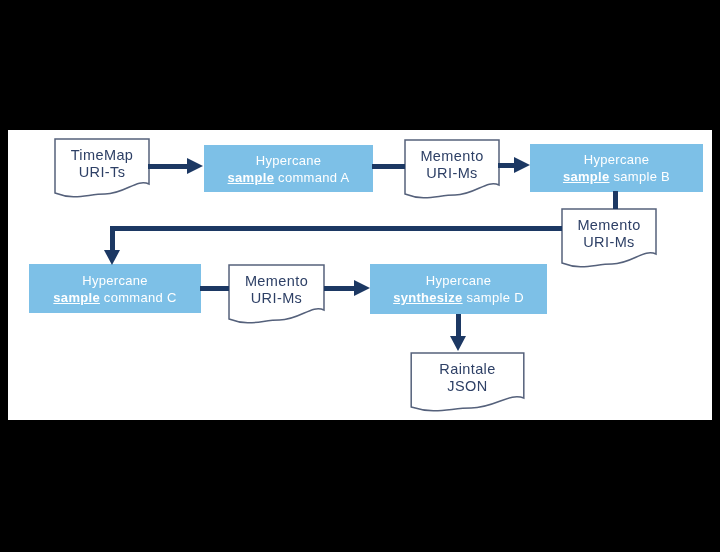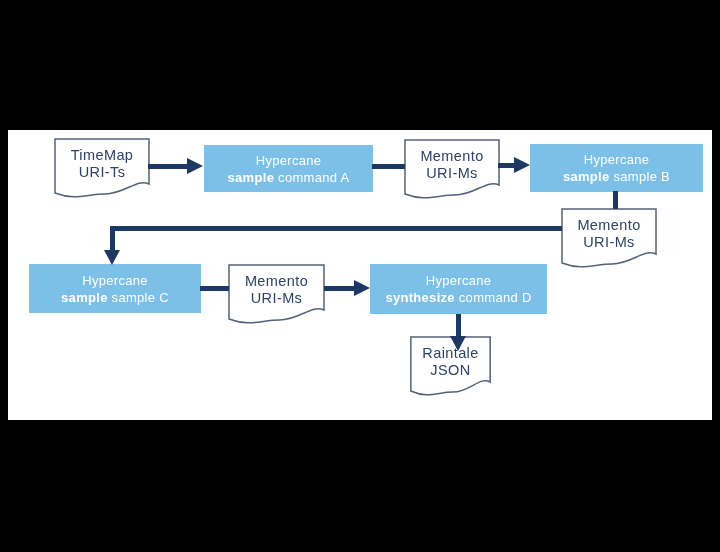--- a/index.html
+++ b/index.html
@@ -18,21 +18,21 @@
   
   .bluebox {
     position: absolute;
     background: var(--box_fill, #7dc0e7);
     color: var(--box_text, #fff);
     display: flex; flex-direction: column;
     justify-content: center; align-items: center;
     text-align: center;
     font-size: 13px; line-height: 17px; letter-spacing: 0.3px;
   }
-  .bluebox b { font-weight: 700; }
+  .bluebox b { font-weight: 700; text-decoration: underline; }
   #box-a { left: 204px; top: 145px; width: 169px; height: 47px; }
   #box-b { left: 530px; top: 144px; width: 173px; height: 48px; }
   #box-c { left: 29px;  top: 264px; width: 172px; height: 49px; }
   #box-d { left: 370px; top: 264px; width: 177px; height: 50px; }
   
   .doc { position: absolute; }
   .doc svg { position: absolute; left: 0; top: 0; width: 100%; height: 100%; }
   .doc-shape-path {
     fill: #ffffff;
     stroke: var(--doc_border, #55617b);
@@ -43,21 +43,21 @@
     position: absolute; left: 0; right: 0; top: 0; bottom: 10px;
     display: flex; flex-direction: column;
     justify-content: center; align-items: center;
     color: var(--doc_text, #2e4066);
     font-size: 14.5px; line-height: 17px; letter-spacing: 0.4px;
   }
   #doc-timemap  { left: 54px;  top: 138px; width: 96px; height: 62px; }
   #doc-memento1 { left: 404px; top: 139px; width: 96px; height: 62px; }
   #doc-memento2 { left: 561px; top: 208px; width: 96px; height: 62px; }
   #doc-memento3 { left: 228px; top: 264px; width: 97px; height: 62px; }
-  #doc-raintale { left: 410px; top: 336px; width: 81px; height: 62px; }
+  #doc-raintale { left: 410px; top: 352px; width: 115px; height: 62px; }
   
   .line { position: absolute; background: var(--arrow, #1c3863); }
   .head-right {
     position: absolute; width: 0; height: 0;
     border-top: 8px solid transparent; border-bottom: 8px solid transparent;
     border-left: 16px solid var(--arrow, #1c3863);
   }
   .head-down {
     position: absolute; width: 0; height: 0;
     border-left: 8.5px solid transparent; border-right: 8.5px solid transparent;
@@ -138,26 +138,26 @@
   <span class="bb-line2"><b>sample</b><span> command A</span></span>
 </div>
 
 <div class="bluebox" id="box-b">
   <span class="bb-line1">Hypercane</span>
   <span class="bb-line2"><b>sample</b><span> sample B</span></span>
 </div>
 
 <div class="bluebox" id="box-c">
   <span class="bb-line1">Hypercane</span>
-  <span class="bb-line2"><b>sample</b><span> sample C</span></span>
+  <span class="bb-line2"><b>sample</b><span> command C</span></span>
 </div>
 
 <div class="bluebox" id="box-d">
   <span class="bb-line1">Hypercane</span>
-  <span class="bb-line2"><b>synthesize</b><span> command D</span></span>
+  <span class="bb-line2"><b>synthesize</b><span> sample D</span></span>
 </div>
 
 <div class="line" id="a1-line"></div>
 <div class="head-right" id="a1-head"></div>
 
 <div class="line" id="l2-line"></div>
 
 <div class="line" id="a3-line"></div>
 <div class="head-right" id="a3-head"></div>
 

